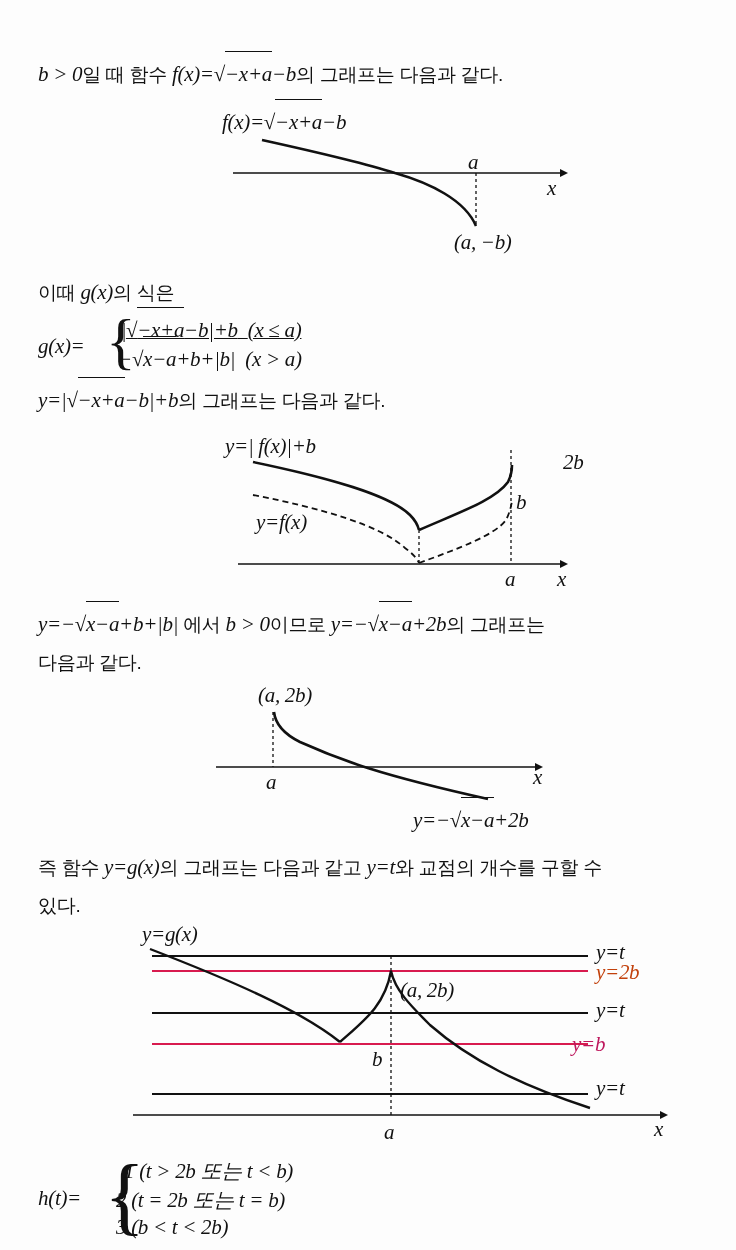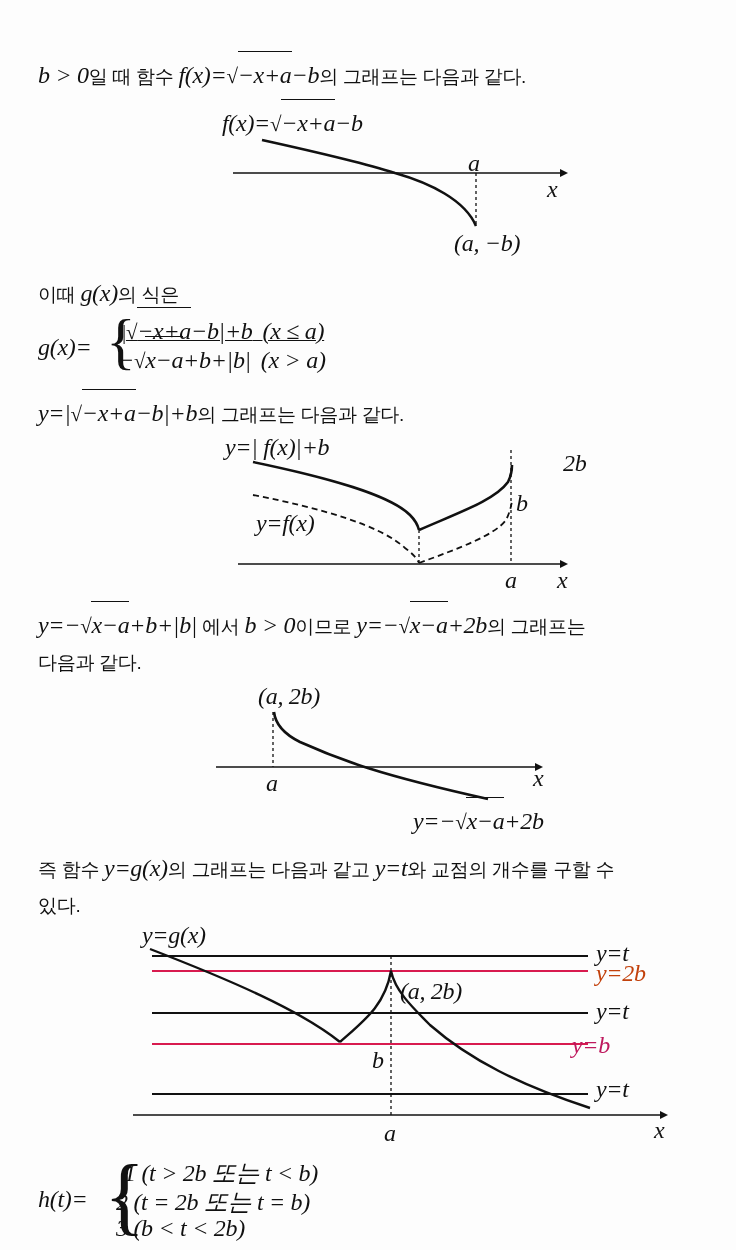--- a/index.html
+++ b/index.html
@@ -1,19 +1,19 @@
 <!DOCTYPE html>
 <html><head>
 <meta charset="utf-8">
 <style>
   html, body { margin: 0; padding: 0; background: #fdfdfd; }
   body { width: 736px; height: 1250px; position: relative; overflow: hidden;
          font-family: "Liberation Sans", "DejaVu Sans", sans-serif; color: #111; }
   .line { position: absolute; left: 38px; font-size: 19px; white-space: nowrap; letter-spacing: -0.3px; }
-  .m { font-family: "Liberation Serif", "DejaVu Serif", serif; font-style: italic; font-size: 24px; }
+  .m { font-family: "Liberation Serif", "DejaVu Serif", serif; font-style: italic; font-size: 21px; }
   .mn { font-family: "Liberation Serif", "DejaVu Serif", serif; font-size: 21px; }
   .sq { border-top: 1.4px solid #111; padding-top: 10px; }
   .rad { font-family: "Liberation Serif", "DejaVu Serif", serif; font-size: 21px; }
   .brace { position: absolute; font-family: "Liberation Serif", serif; font-weight: 100; }
   svg { position: absolute; left: 0; top: 0; }
 </style>
 </head>
 <body>
 
 <div class="line" style="top:62px;">
@@ -67,21 +67,21 @@
 </div>
 <div class="line m" style="top:334px;">g(x)=</div>
 <div class="brace" style="left:106px;top:310px;font-size:62px;line-height:62px;">{</div>
 <div class="line" style="left:122px;top:318px;text-decoration:underline;">
   <span class="mn">|</span><span class="rad">√</span><span class="m sq">−x+a</span><span class="m">−b|+b</span>&nbsp;&nbsp;<span class="m">(x ≤ a)</span>
 </div>
 <div class="line" style="left:118px;top:347px;">
   <span class="m">−</span><span class="rad">√</span><span class="m sq">x−a</span><span class="m">+b+|b|</span>&nbsp;&nbsp;<span class="m">(x &gt; a)</span>
 </div>
 
-<div class="line" style="top:400px;text-align:center;">
+<div class="line" style="top:388px;text-align:center;">
   <span class="m">y=|</span><span class="rad">√</span><span class="m sq">−x+a</span><span class="m">−b|+b</span><span>의 그래프는 다음과 같다.</span>
 </div>
 
 <div class="line m" style="left:225px;top:434px;">y=| f(x)|+b</div>
 <div class="line m" style="left:228px;top:510px;margin-left:28px;">y=f(x)</div>
 <div class="line m" style="left:516px;top:450px;margin-left:47px;">2b</div>
 <div class="line m" style="left:516px;top:490px;">b</div>
 <div class="line m" style="left:505px;top:567px;">a</div>
 <div class="line m" style="left:557px;top:567px;">x</div>
 

